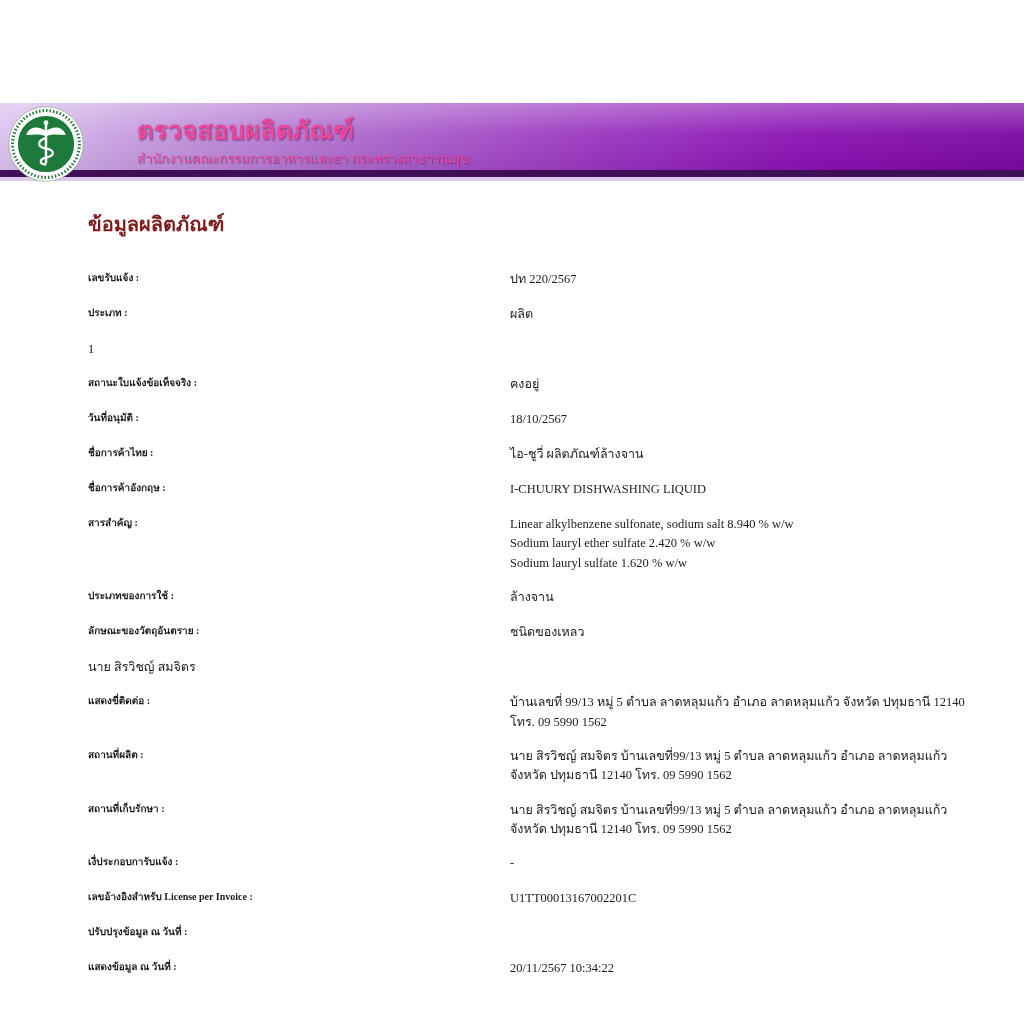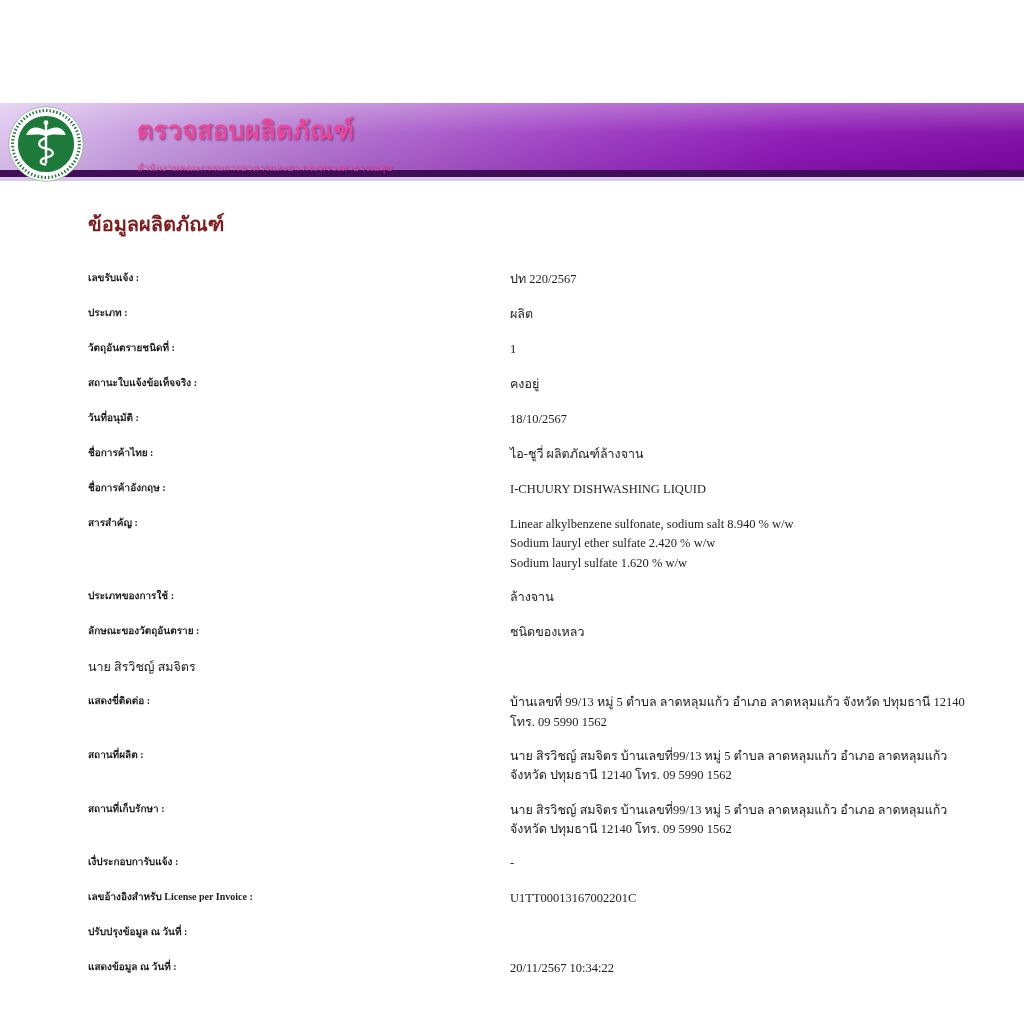--- a/index.html
+++ b/index.html
@@ -44,21 +44,21 @@
     position: absolute; left: 137px; top: 116px; z-index: 4;
     font-family: "Liberation Sans", sans-serif;
     color: #ec4899;
   }
   .header-title {
     font-size: 25px; font-weight: bold; line-height: 1.15;
     text-shadow: 1px 1px 2px rgba(55,0,75,0.55);
     letter-spacing: 0.5px;
   }
   .header-subtitle {
-    font-size: 10px; margin-top: 15px; opacity: 0.92;
+    font-size: 13px; margin-top: 3px; opacity: 0.92;
     text-shadow: 1px 1px 1px rgba(55,0,75,0.45);
   }
 
   
   .content {
     position: absolute; left: 88px; top: 208px; right: 40px;
   }
   .section-title {
     font-family: "Liberation Sans", sans-serif;
     color: #7f1d1d; font-size: 20px; font-weight: bold;
@@ -109,21 +109,20 @@
 
   <div class="field-row">
     <div class="field-label">เลขรับแจ้ง :</div>
     <div class="field-value">ปท 220/2567</div>
   </div>
   <div class="field-row">
     <div class="field-label">ประเภท :</div>
     <div class="field-value">ผลิต</div>
   </div>
   <div class="field-row">
-    <div class="field-label">วัตถุอันตรายชนิดที่ :</div>
     <div class="field-value">1</div>
   </div>
   <div class="field-row">
     <div class="field-label">สถานะใบแจ้งข้อเท็จจริง :</div>
     <div class="field-value">คงอยู่</div>
   </div>
   <div class="field-row">
     <div class="field-label">วันที่อนุมัติ :</div>
     <div class="field-value">18/10/2567</div>
   </div>

